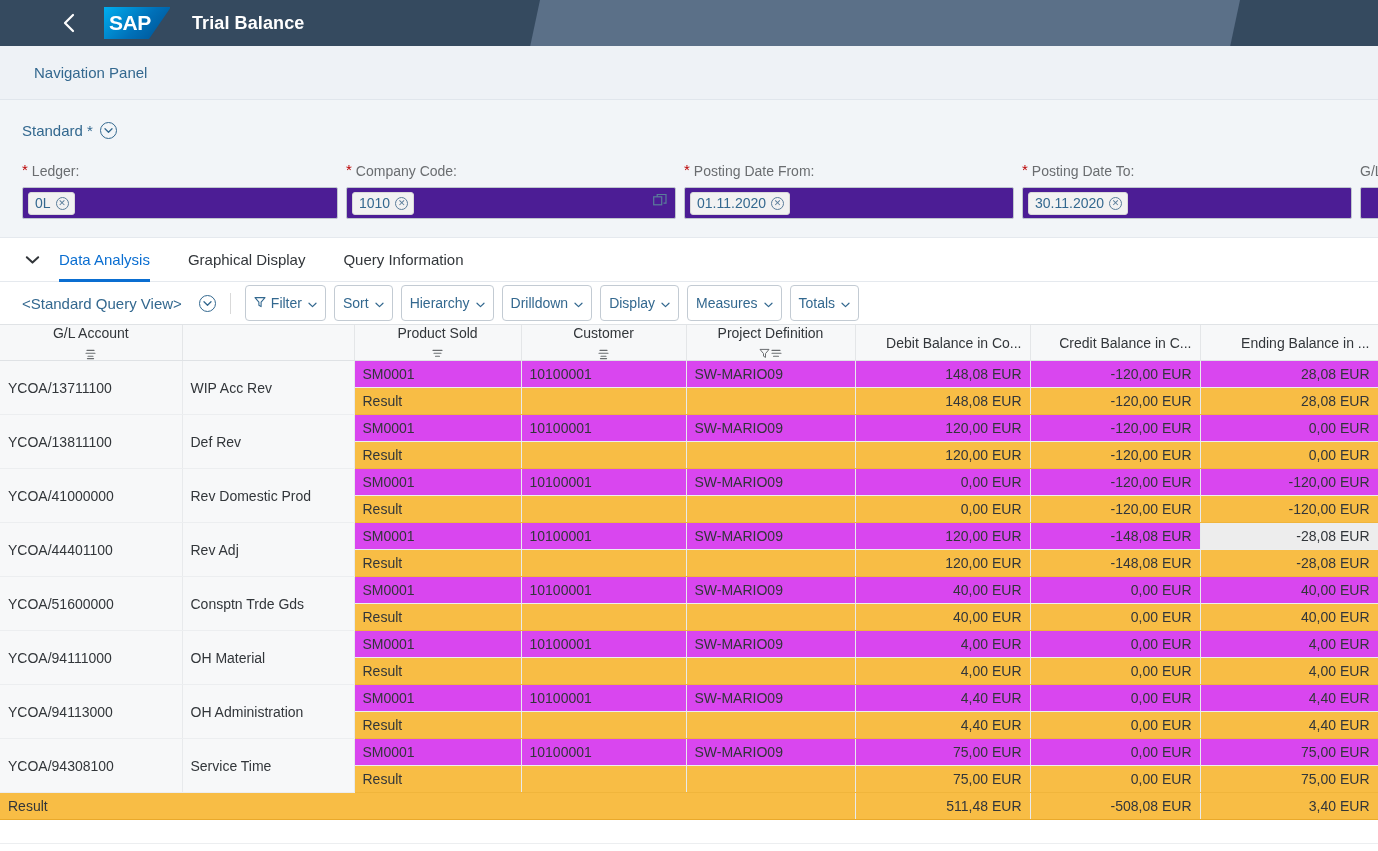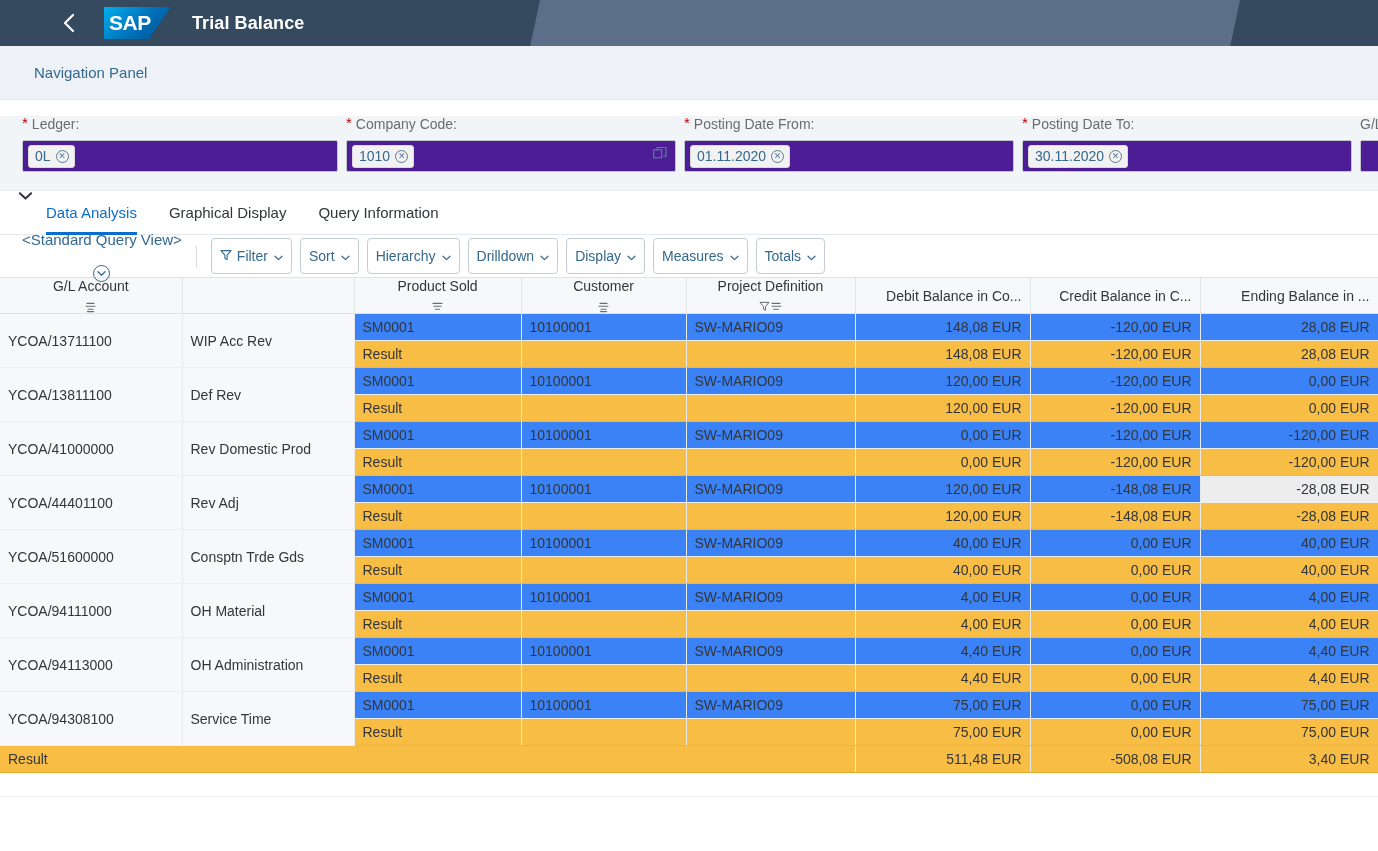--- a/index.html
+++ b/index.html
@@ -175,26 +175,26 @@
   .vh-icon {
     position: absolute;
     right: 7px; top: 50%;
     transform: translateY(-50%);
     cursor: pointer;
   }
 
   
   .tabbar {
     display: flex;
-    align-items: flex-start;
+    align-items: center;
     height: 44px;
-    padding-left: 18px;
+    padding-left: 25px;
     background: #ffffff;
     border-bottom: 1px solid #e5e9ee;
-    gap: 4px;
+    gap: 10px;
   }
   .tab-expander {
     margin-right: 9px;
     display: flex; align-items: center;
     cursor: pointer;
   }
   .tab {
     font-size: 15px;
     color: #32363a;
     padding: 0 14px;
@@ -225,21 +225,20 @@
     gap: 8px;
   }
   .query-view {
     color: #33688f;
     font-size: 15px;
     display: flex;
     align-items: center;
     gap: 17px;
     cursor: pointer;
     margin-right: 6px;
-    flex-direction: column;
   }
   .tb-sep {
     width: 1px; height: 21px;
     background: #d9d9d9;
     margin: 0 6px 0 0;
   }
   .tb-btn {
     height: 36px;
     border: 1px solid #c3cbd3;
     border-radius: 4px;
@@ -300,21 +299,21 @@
     border-right: 1px solid #e8eaec;
     border-bottom: 1px solid #eceef0;
     white-space: nowrap;
     overflow: hidden;
     vertical-align: middle;
   }
   td.dim-head {
     background: #f7f8f9;
     border-bottom: 1px solid #dfe2e5;
   }
-  td.leaf { background: #3b82f6; }
+  td.leaf { background: #d946ef; }
   td.num { text-align: right; }
   tr.result-row td { background: #f8bd45; border-bottom: 1px solid #f0b53c; }
   tr.grand-row td {
     background: #f8bd45;
     border-bottom: 1px solid #e9a92b;
     border-top: 1px solid #e9a92b;
   }
   td.cell-selected { background: #ededed; }
   .tail-strip { height: 24px; background: #ffffff; border-bottom: 1px solid #eceef0; }
 </style>
@@ -339,20 +338,30 @@
   </div>
 
   <div class="shell-title">Trial Balance</div>
 </div>
 
 <div class="nav-panel">
   <span class="nav-panel-label">Navigation Panel</span>
 </div>
 
 <div class="filter-bar">
+  <div class="variant-row">
+    <div class="variant-title">
+      <span>Standard *</span>
+      <span class="circle-chevron">
+        <svg width="9" height="7" viewBox="0 0 9 7">
+            <path d="M1 1.8 L4.5 5.2 L8 1.8" stroke="#33688f" stroke-width="1.3" fill="none" stroke-linecap="round" stroke-linejoin="round"></path>
+          </svg>
+      </span>
+    </div>
+  </div>
 
   <div class="fields-row">
 
     <div class="field" style="width:316px;">
       <div class="field-label">
         <span class="req-star">*</span>
         <span>Ledger:</span>
       </div>
       <div class="field-input">
         <span class="token">

